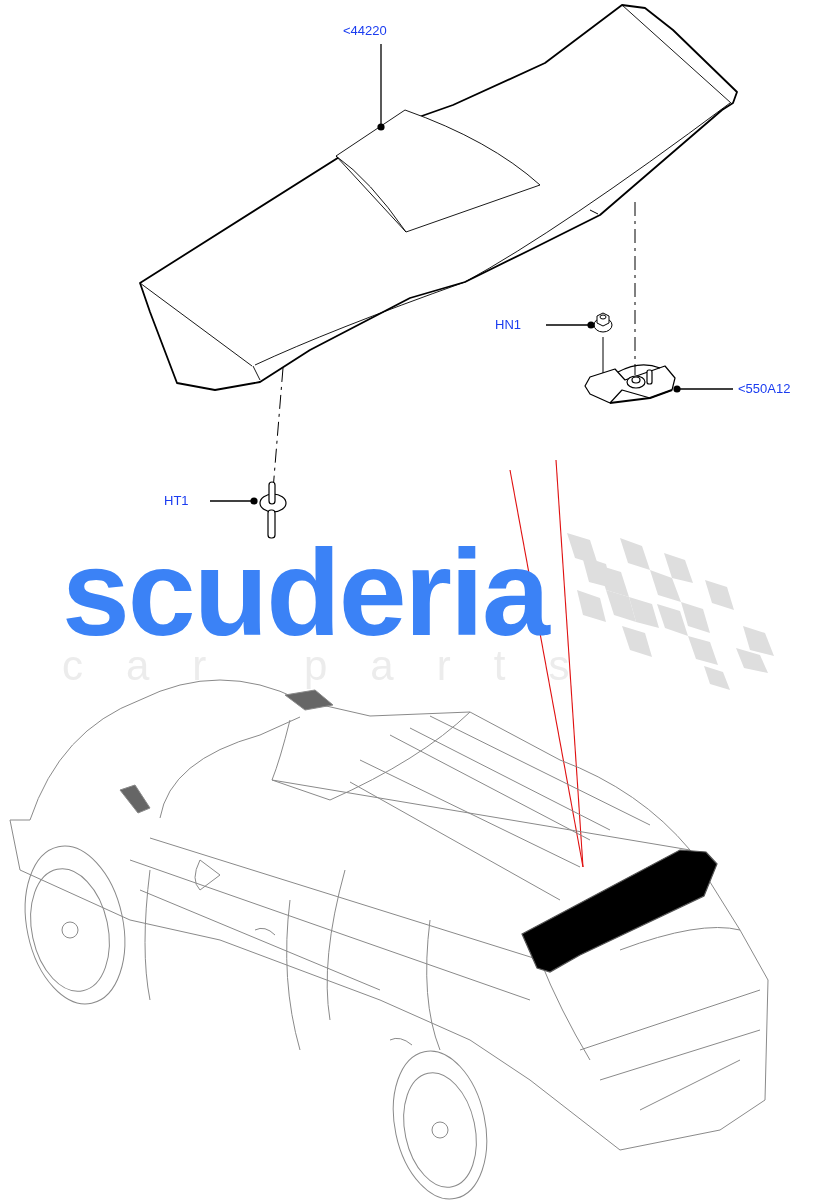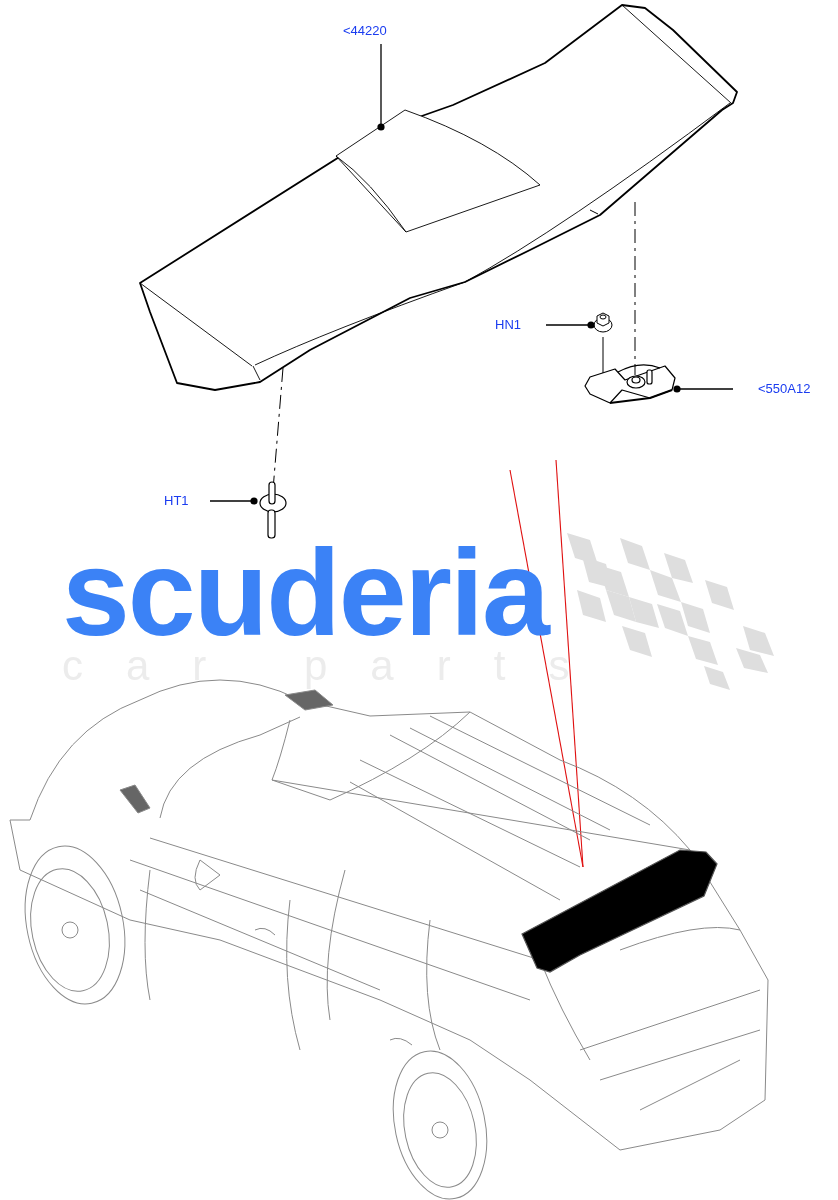--- a/index.html
+++ b/index.html
@@ -127,14 +127,14 @@
   </g>
 
   <path d="M522,934 L680,850 L706,852 L717,864 L704,896 L580,955 L550,972 L537,968 Z" fill="#000" stroke="#555" stroke-width="1.2"></path>
 </svg>
 
 <div class="wm-main">scuderia</div>
 <div class="wm-sub">car parts</div>
 
 <div class="callout" style="left:343px; top:24px;">&lt;44220</div>
 <div class="callout" style="left:495px; top:318px;">HN1</div>
-<div class="callout" style="left:738px; top:382px;margin-left:20px;">&lt;550A12</div>
+<div class="callout" style="left:738px; top:382px;">&lt;550A12</div>
 <div class="callout" style="left:164px; top:494px;">HT1</div>
 
 </body></html>

